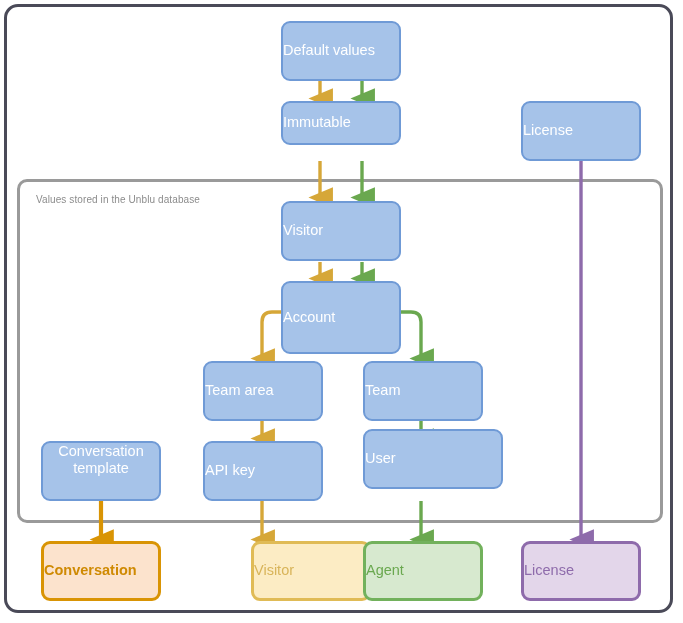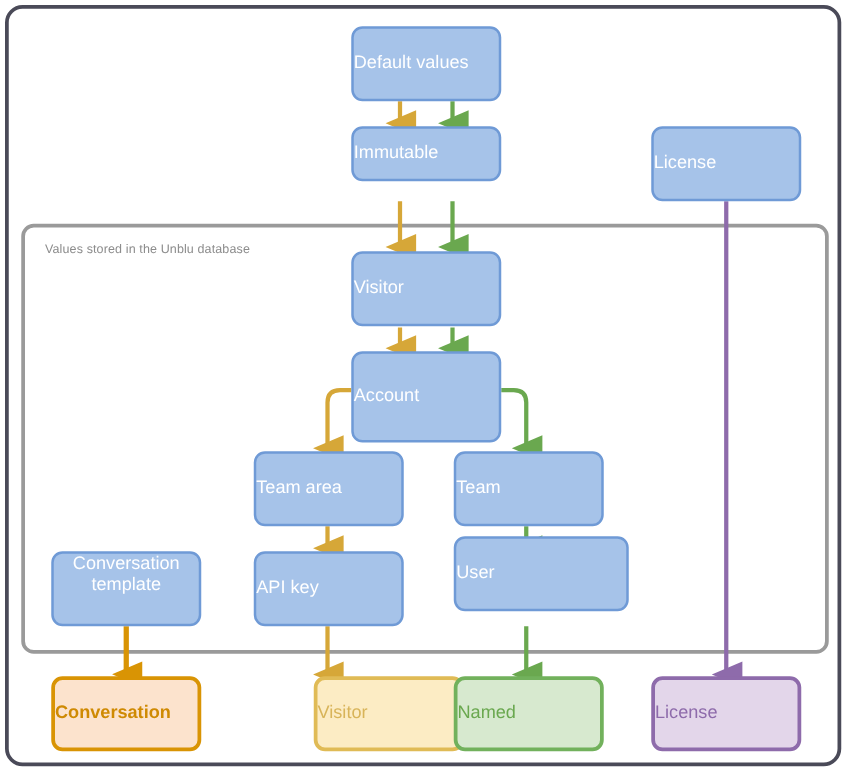--- a/index.html
+++ b/index.html
@@ -214,20 +214,20 @@
 
   <div class="node node-conversation" style="left:41px; top:541px; width:120px; height:60px;">
     <span class="node-label">Conversation</span>
   </div>
 
   <div class="node node-visitor" style="left:203px; top:541px; width:120px; height:60px;margin-left:48px;">
     <span class="node-label">Visitor</span>
   </div>
 
   <div class="node node-agent" style="left:363px; top:541px; width:120px; height:60px;">
-    <span class="node-label">Named</span>
+    <span class="node-label">Agent</span>
   </div>
 
   <div class="node node-license" style="left:521px; top:541px; width:120px; height:60px;">
     <span class="node-label">License</span>
   </div>
 
 </div>
 
 </body></html>

